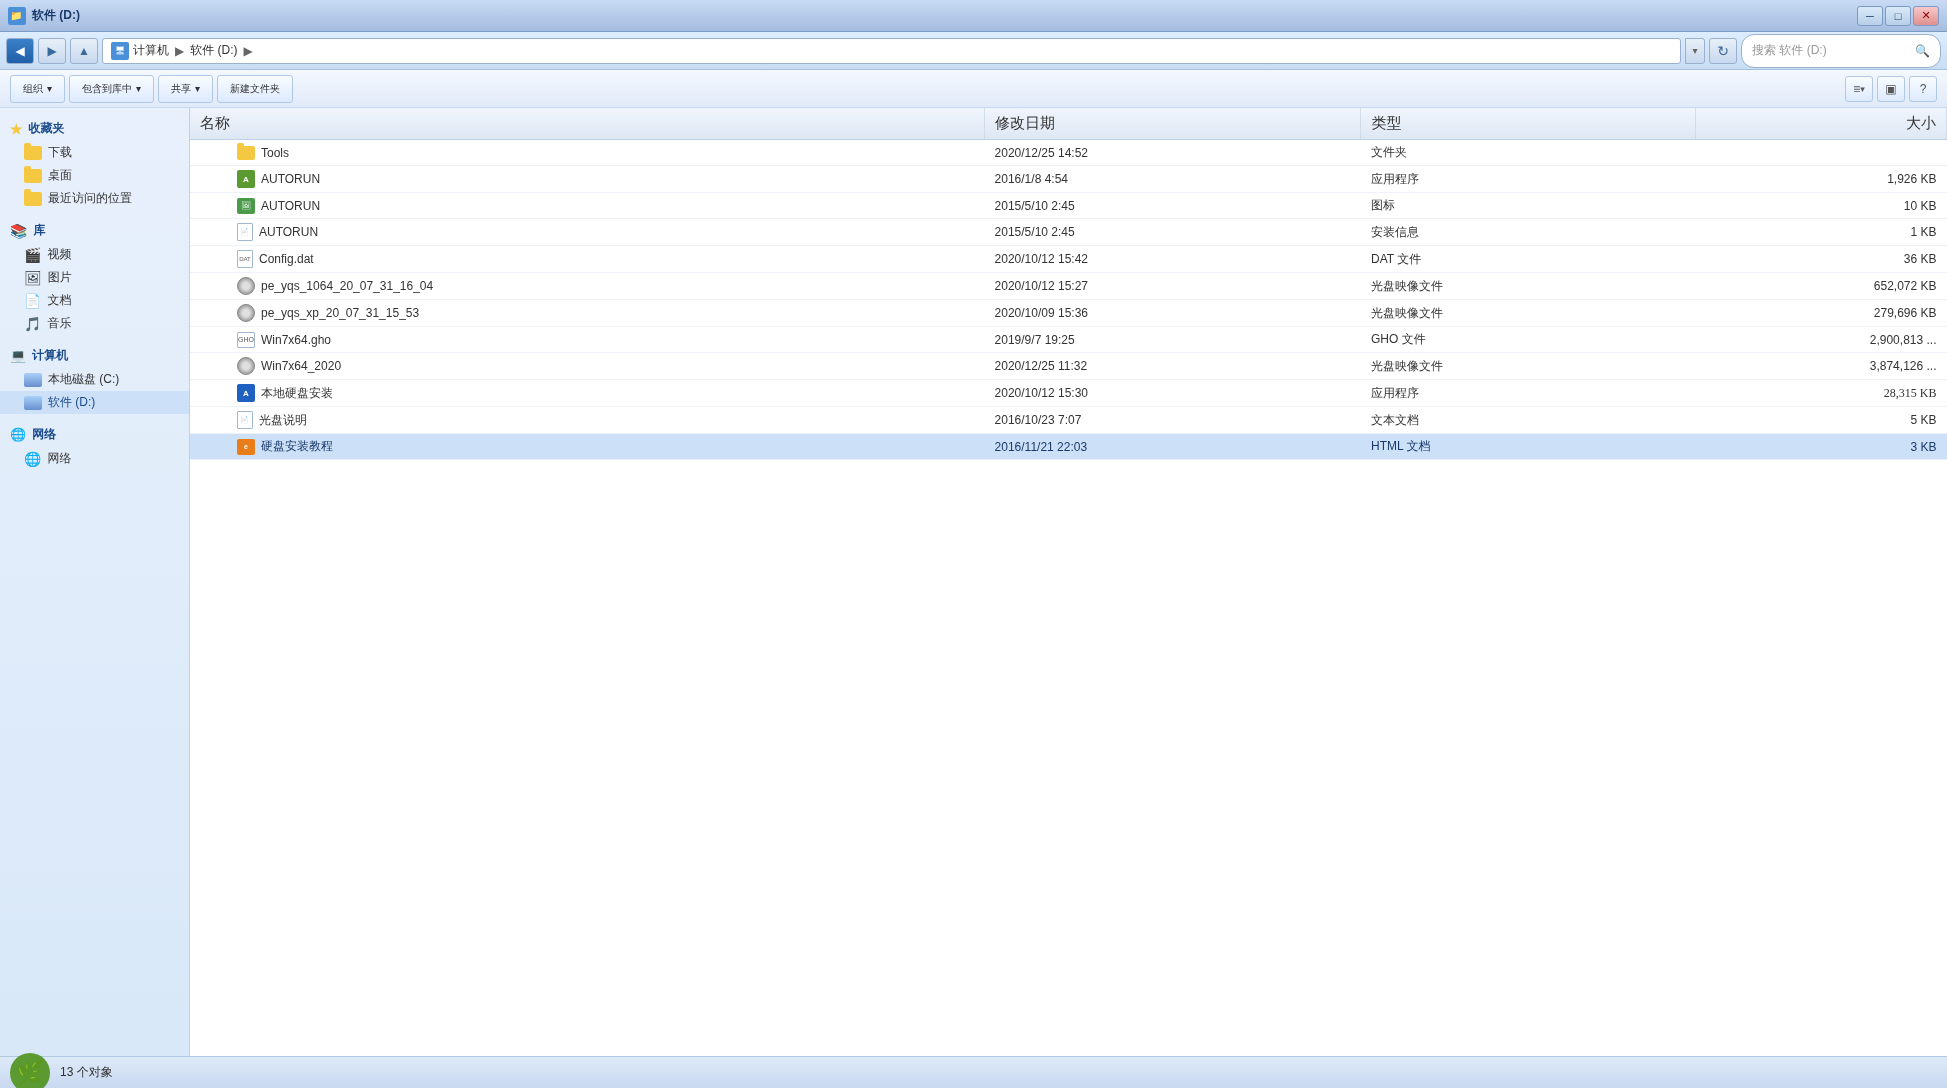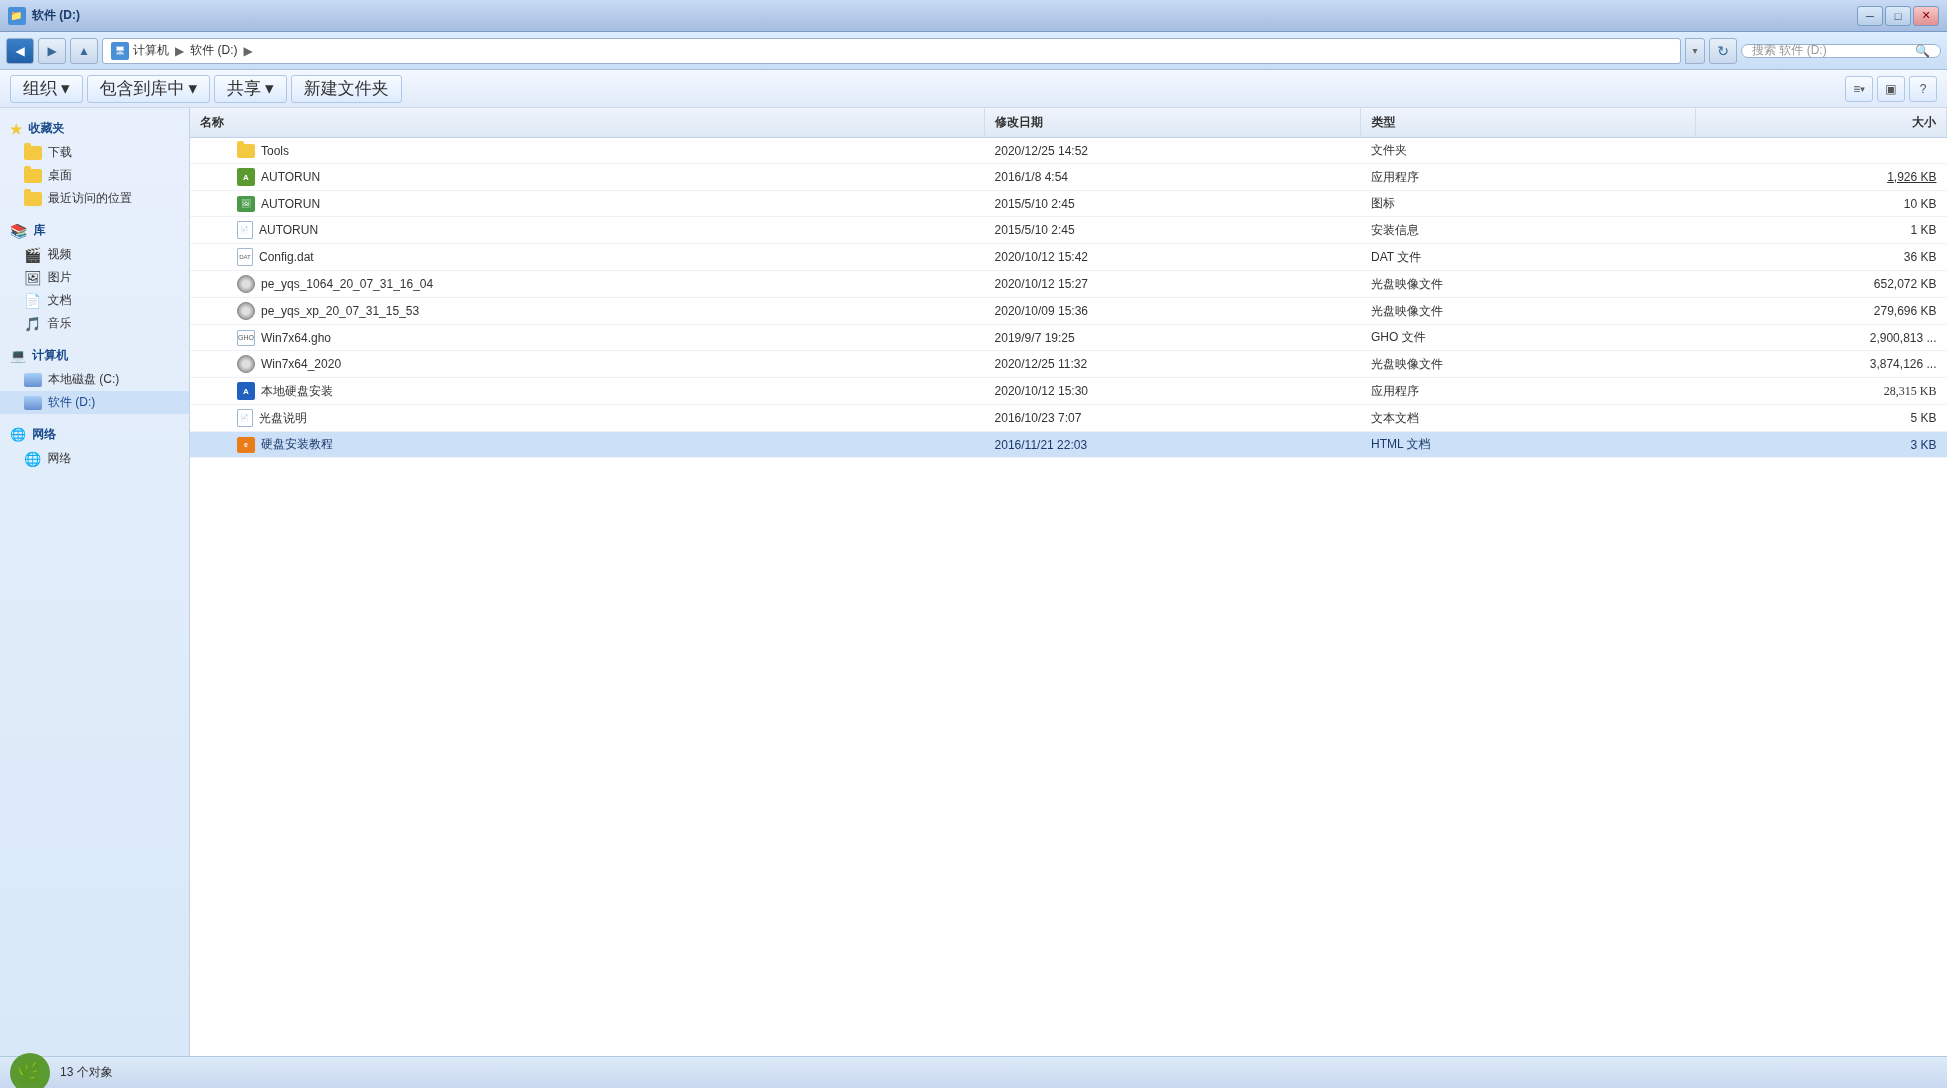--- a/index.html
+++ b/index.html
@@ -137,21 +137,21 @@
       border-radius: 3px;
       cursor: pointer;
       display: flex;
       align-items: center;
       justify-content: center;
       font-size: 14px;
       color: #3a6a9a;
     }
     .search-box {
       width: 200px;
-      height: 14px;
+      height: 34px;
       background: white;
       border: 1px solid #9ab0cc;
       border-radius: 13px;
       display: flex;
       align-items: center;
       padding: 0 10px;
       font-size: 12px;
       color: #999;
       gap: 6px;
     }
@@ -169,21 +169,21 @@
     .toolbar-btn {
       height: 28px;
       padding: 0 12px;
       background: linear-gradient(to bottom, #f8fcff, #ddeaff);
       border: 1px solid #b0c8e8;
       border-radius: 3px;
       cursor: pointer;
       display: flex;
       align-items: center;
       gap: 4px;
-      font-size: 17px;
+      font-size: 10px;
       color: #333;
     }
     .toolbar-right {
       margin-left: auto;
       display: flex;
       align-items: center;
       gap: 4px;
     }
     .view-btn {
       width: 28px;
@@ -259,22 +259,22 @@
     .file-table {
       width: 100%;
       border-collapse: collapse;
     }
     .file-table th {
       background: linear-gradient(to bottom, #f0f4fc, #dde8f4);
       border-bottom: 1px solid #c0d0e8;
       border-right: 1px solid #d0dce8;
       padding: 6px 10px;
       text-align: left;
-      font-size: 12px;
-      font-weight: bold;
+      font-size: 15px;
+      font-weight: normal;
       color: #333;
       cursor: pointer;
       white-space: nowrap;
     }
     .file-table td {
       padding: 4px 10px;
       font-size: 12px;
       color: #333;
       border-bottom: 1px solid #eef2f8;
       white-space: nowrap;
@@ -567,21 +567,21 @@
   </tr>
           <tr>
     <td>
       <div class="file-name-cell">
         <div class="app-icon" style="background:#5a9a30;">A</div>
         <span>AUTORUN</span>
       </div>
     </td>
     <td>2016/1/8 4:54</td>
     <td>应用程序</td>
-    <td style="text-align:right;text-decoration:underline;">1,926 KB</td>
+    <td style="text-align:right;">1,926 KB</td>
   </tr>
           <tr>
     <td>
       <div class="file-name-cell">
         <div class="img-icon">🖼</div>
         <span>AUTORUN</span>
       </div>
     </td>
     <td>2015/5/10 2:45</td>
     <td>图标</td>

